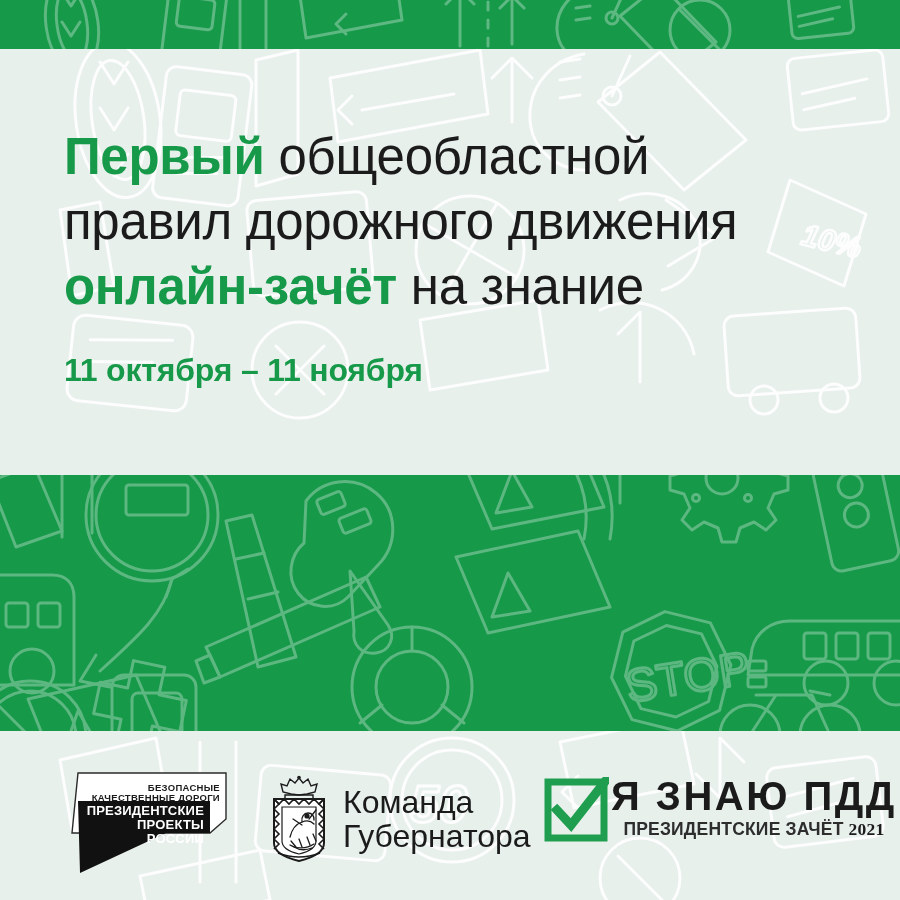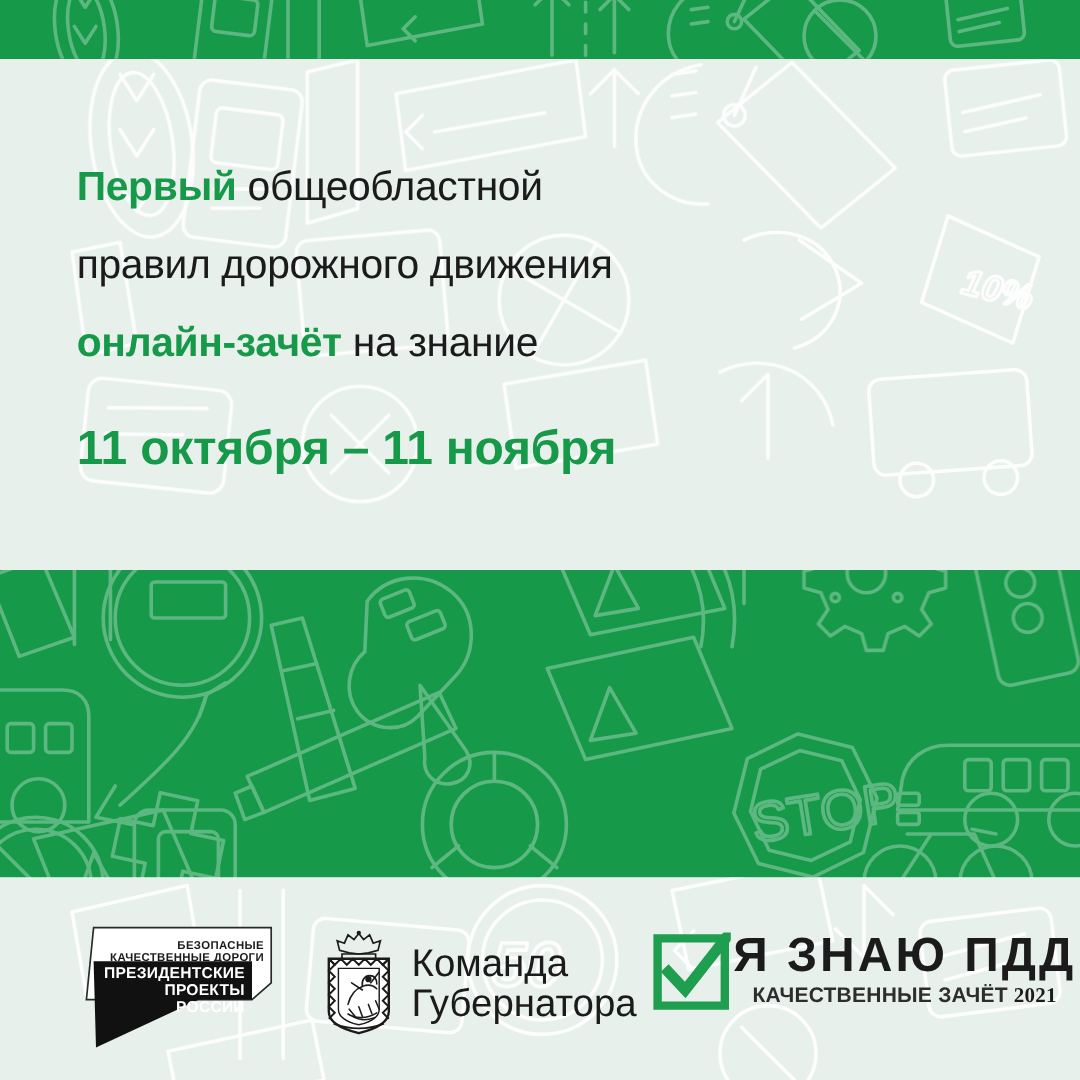--- a/index.html
+++ b/index.html
@@ -30,29 +30,29 @@
                    stroke-linecap:round; stroke-linejoin:round; }
 
   
   .band { position:absolute; left:0; width:900px; overflow:hidden; }
   #band-top    { top:0;    height:49px;  background:#17994a; }
   #band-middle { top:475px;height:256px; background:#17994a; }
 
   
   #headline {
     position:absolute; left:64px; top:124px; width:800px;
-    font-size:34px; line-height:65px; font-weight:400;
+    font-size:51px; line-height:65px; font-weight:400;
     color:#1b1b1b; letter-spacing:-.3px; white-space:nowrap;
   }
   #headline .accent { color:#17994a; font-weight:700; }
   .hl-line { display:block; }
 
   #date-line {
     position:absolute; left:64px; top:352px;
-    font-size:40px; font-weight:700; color:#17994a;
+    font-size:32px; font-weight:700; color:#17994a;
     letter-spacing:-.2px; white-space:nowrap;
   }
 
   
   #footer { position:absolute; left:0; top:731px; width:844px; height:169px; }
 
   .logo { position:absolute; }
 
   
   #logo-bkd { left:70px; top:36px; width:180px; height:108px; }
@@ -324,20 +324,20 @@
     </div>
 
     <div class="logo" id="logo-pdd">
       <svg id="pdd-check" viewBox="0 0 66 66">
         <path d="M5 5 H61 V61 H5 Z" fill="none" stroke="#1e9e4e" stroke-width="7"></path>
         <path d="M14 33 L28 48 L64 2" fill="none" stroke="#1e9e4e" stroke-width="9" stroke-linecap="square" stroke-linejoin="miter"></path>
       </svg>
       <div id="pdd-words">
         <div id="pdd-title">Я ЗНАЮ ПДД</div>
         <div id="pdd-sub">
-          <span>КАЧЕСТВЕННЫЕ ЗАЧЁТ</span>
+          <span>ПРЕЗИДЕНТСКИЕ ЗАЧЁТ</span>
           <span class="yr">2021</span>
         </div>
       </div>
     </div>
 
   </div>
 </div>
 
 </body></html>

